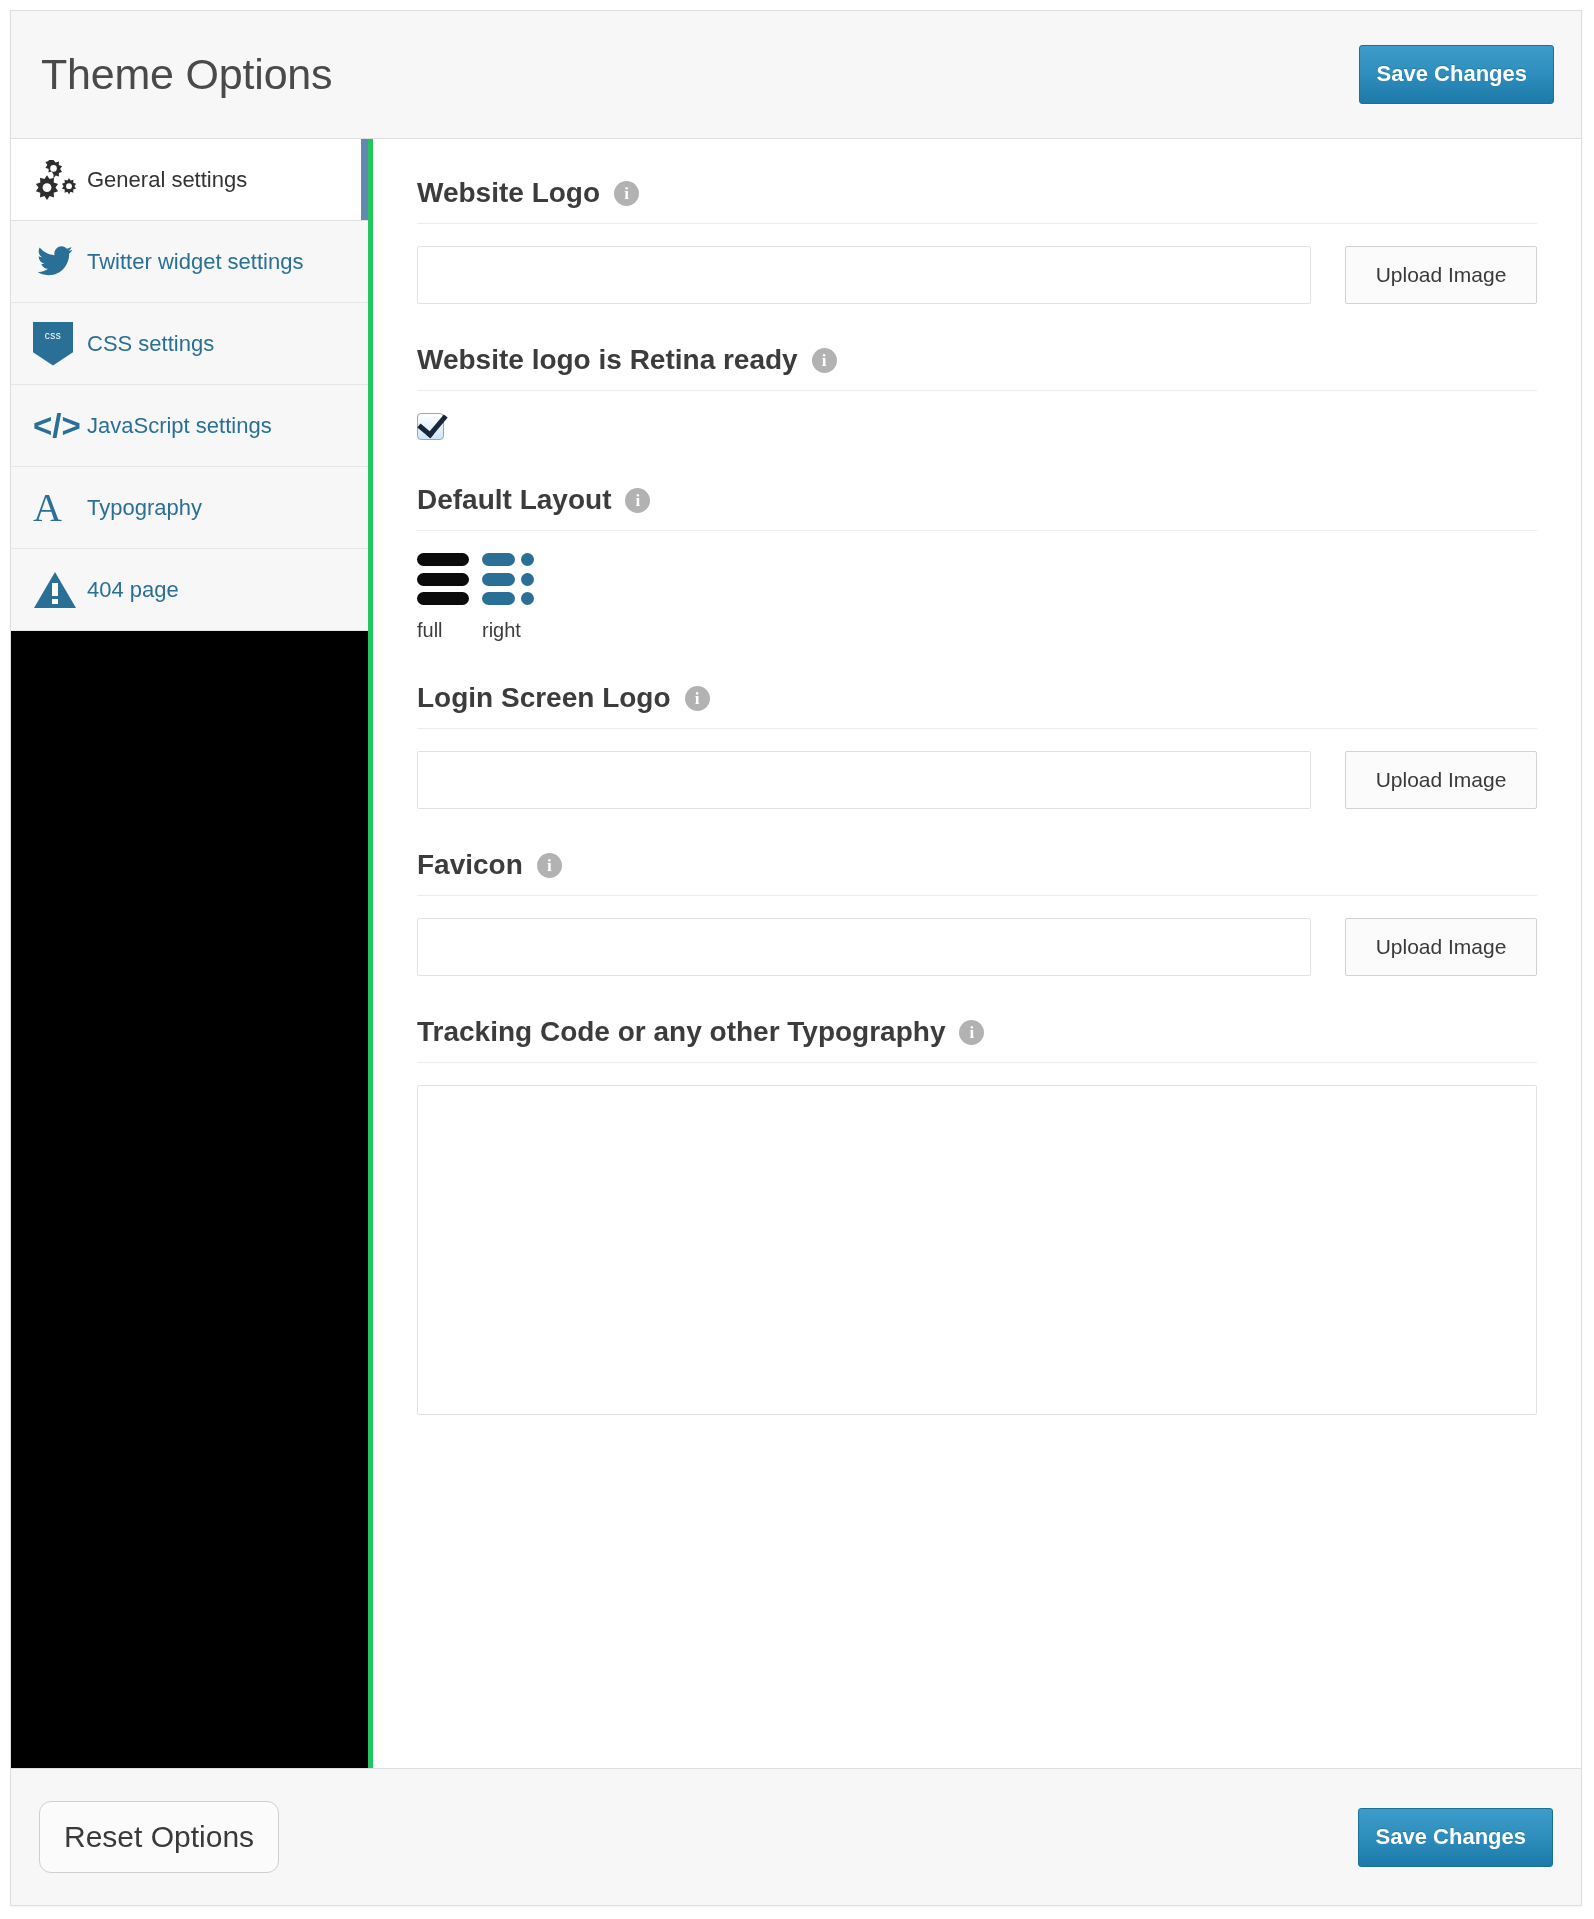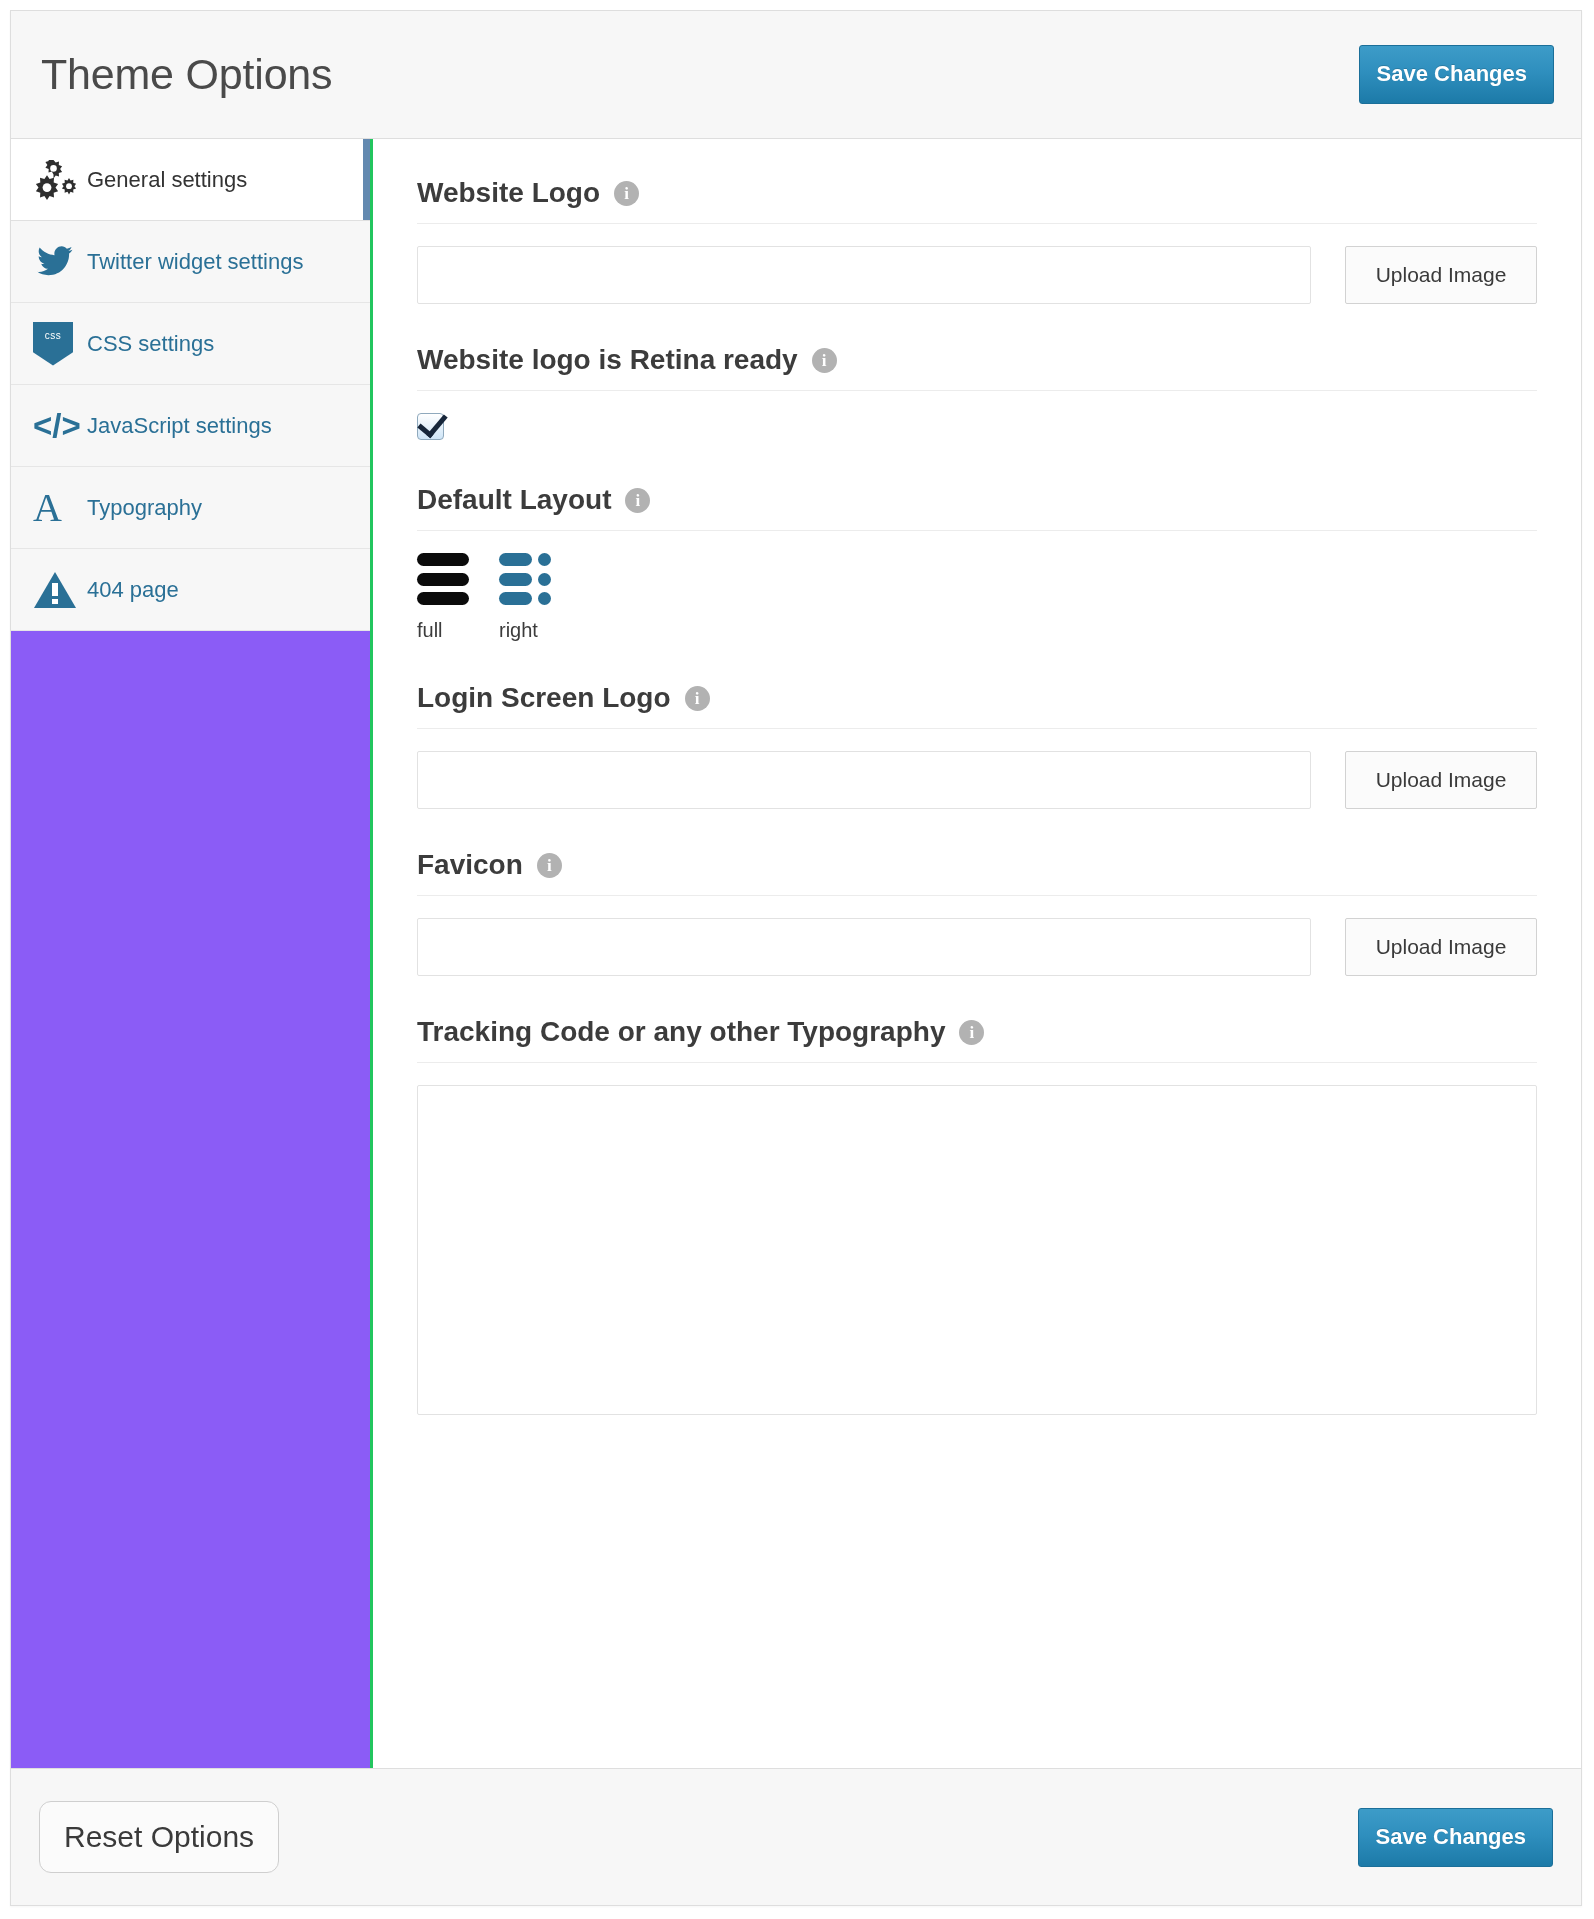--- a/index.html
+++ b/index.html
@@ -61,22 +61,22 @@
     display: flex;
     flex: 1 1 auto;
     min-height: 0;
     border-bottom: 1px solid #dedede;
   }
 
   
   .sidebar {
     width: 362px;
     flex: 0 0 362px;
-    background: #8b5cf6;
-    border-right: 3px solid #22c55e;
+    background: #000000;
+    border-right: 5px solid #22c55e;
   }
   .nav-item {
     display: flex;
     align-items: center;
     height: 82px;
     padding-left: 22px;
     border-bottom: 1px solid #e6e6e6;
     background: #f7f7f7;
     position: relative;
     cursor: pointer;
@@ -223,21 +223,21 @@
     content: "";
     position: absolute;
     left: 6px; top: -5px;
     width: 12px; height: 22px;
     border: solid #17263a;
     border-width: 0 5px 5px 0;
     transform: rotate(40deg);
   }
 
   
-  .layout-options { display: flex; gap: 26px; }
+  .layout-options { display: flex; gap: 9px; }
   .layout-opt {
     display: flex;
     flex-direction: column;
     align-items: flex-start;
     cursor: pointer;
   }
   .layout-glyph {
     width: 56px;
     height: 52px;
     display: flex;

